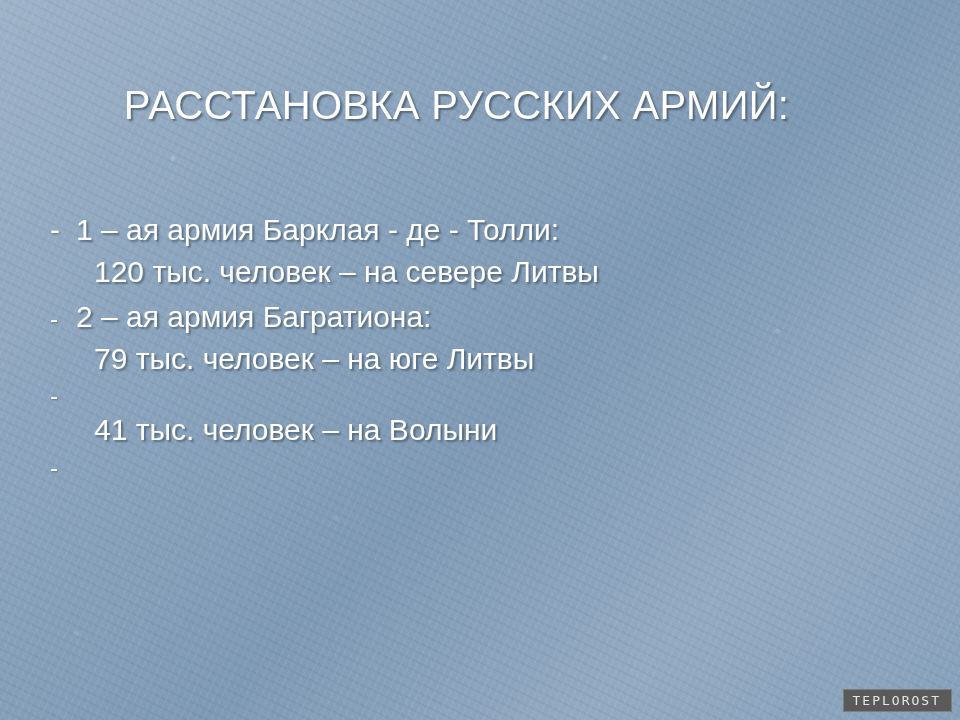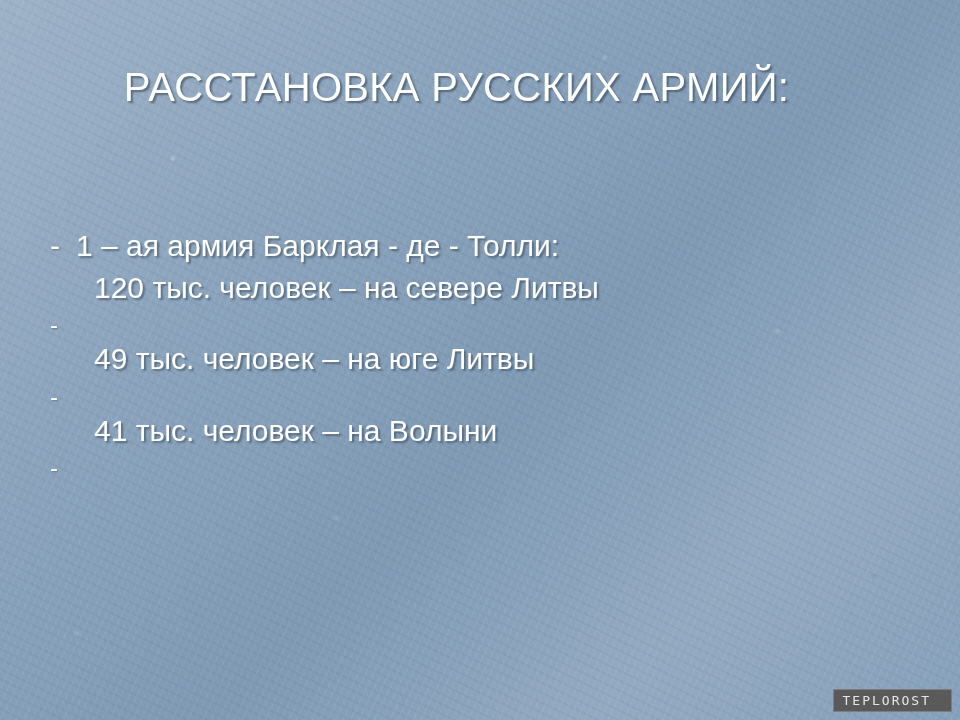--- a/index.html
+++ b/index.html
@@ -26,21 +26,21 @@
       radial-gradient(circle at 8% 88%, rgba(255,255,255,0.12) 0 2px, rgba(255,255,255,0) 3px),
       radial-gradient(circle at 52% 38%, rgba(0,0,0,0.05) 0 2px, rgba(0,0,0,0) 3px),
       radial-gradient(circle at 91% 80%, rgba(0,0,0,0.05) 0 2px, rgba(0,0,0,0) 3px),
       repeating-linear-gradient(116deg, rgba(255,255,255,0.045) 0 2px, rgba(255,255,255,0) 2px 7px),
       repeating-linear-gradient(26deg, rgba(0,0,0,0.035) 0 2px, rgba(0,0,0,0) 2px 9px),
       repeating-linear-gradient(74deg, rgba(255,255,255,0.03) 0 1px, rgba(255,255,255,0) 1px 5px),
       linear-gradient(135deg, #9db2c8 0%, #8ba4bd 28%, #7e99b4 55%, #92a9c1 78%, #86a0ba 100%);
   }
   .title {
     position: absolute;
-    top: 64px;
+    top: 82px;
     left: 0;
     width: 913px;
     text-align: center;
     font-size: 40px;
     line-height: 1.15;
     color: #ffffff;
     letter-spacing: 0.3px;
     text-shadow: 2px 2px 2px rgba(40,55,70,0.55);
   }
   .body {
@@ -63,61 +63,61 @@
     text-shadow: 1px 1px 2px rgba(40,55,70,0.45);
   }
   .dash.big {
     font-size: 30px;
   }
   .bullet-text {
     font-size: 30px;
     color: #ffffff;
     line-height: 1.32;
     text-shadow: 2px 2px 2px rgba(40,55,70,0.5);
-    margin-top: 16px;
   }
   .sub-row {
     margin: 0 0 6px 44px;
     font-size: 30px;
     color: #ffffff;
     line-height: 1.32;
     text-shadow: 2px 2px 2px rgba(40,55,70,0.5);
   }
   .watermark {
     position: absolute;
     right: 8px;
     bottom: 8px;
     background: #5a5a5a;
     color: #e6e6e6;
     font-family: "DejaVu Sans Mono", monospace;
     font-size: 13px;
     letter-spacing: 2px;
-    padding: 3px 20px 3px 9px;
+    padding: 3px 10px 3px 9px;
     border: 1px solid #7d7d7d;
   }
 </style>
 </head>
 <body>
 
 <div class="slide">
 
   <div class="title">РАССТАНОВКА РУССКИХ АРМИЙ:</div>
 
   <div class="body">
 
     <div class="bullet-row">
       <span class="dash big">-</span>
       <span class="bullet-text">1 – ая армия Барклая - де - Толли:</span>
     </div>
     <div class="sub-row">120 тыс. человек – на севере Литвы</div>
 
     <div class="bullet-row">
       <span class="dash">-</span>
+      <span class="bullet-text">2 – ая армия Багратиона:</span>
     </div>
-    <div class="sub-row">49 тыс. человек – на юге Литвы</div>
+    <div class="sub-row">79 тыс. человек – на юге Литвы</div>
 
     <div class="bullet-row">
       <span class="dash">-</span>
     </div>
     <div class="sub-row">41 тыс. человек – на Волыни</div>
 
     <div class="bullet-row">
       <span class="dash">-</span>
     </div>
 

